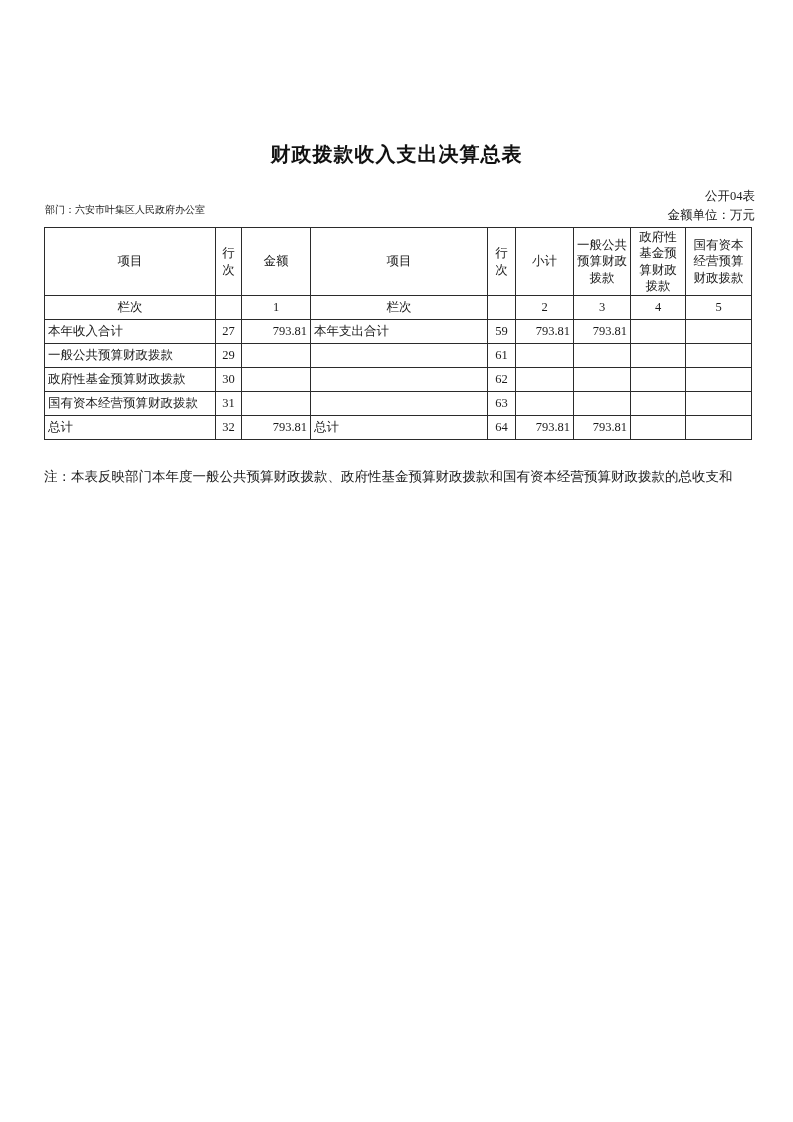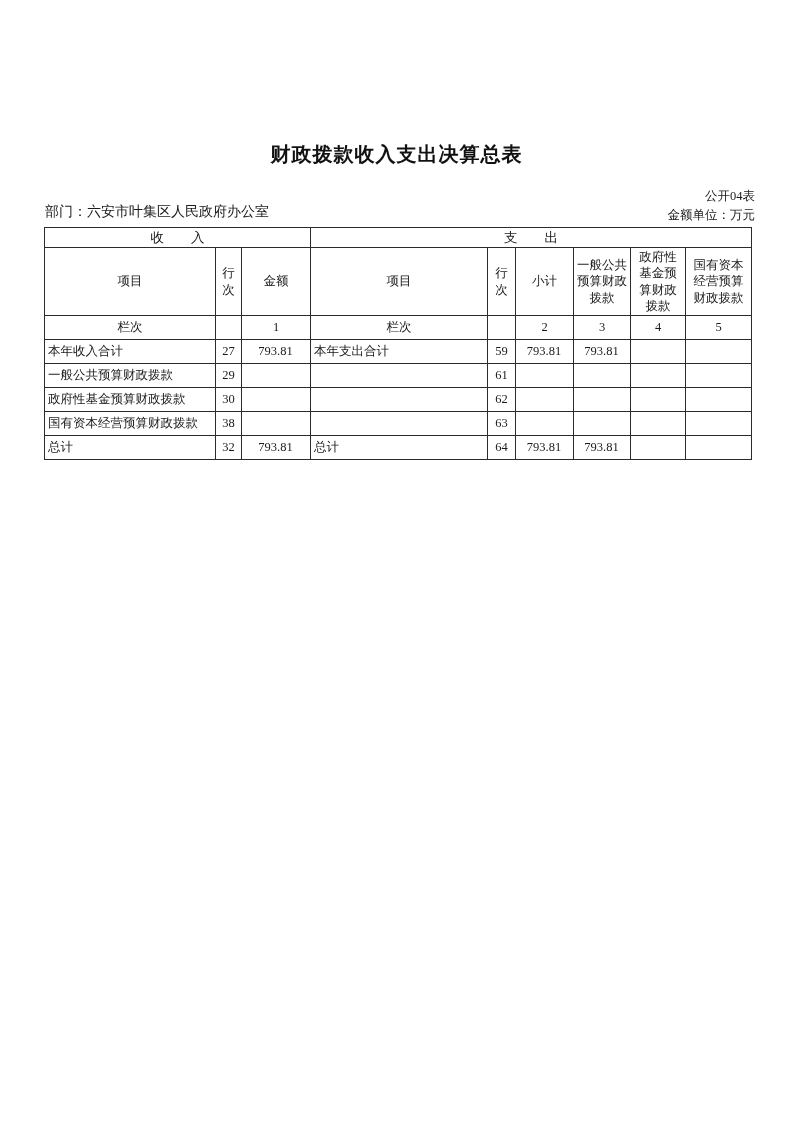--- a/index.html
+++ b/index.html
@@ -20,21 +20,21 @@
     font-weight:700; font-size:20px; letter-spacing:1px;
     color:#111;
   }
   .table-code {
     position:absolute; top:188px; right:38px;
     font-size:12.5px;
     text-align:center;
   }
   .dept-label {
     position:absolute; top:203px; left:45px;
-    font-size:14px;
+    font-size:10px;
   }
   .unit-label {
     position:absolute; top:207px; right:38px;
     font-size:12.5px;
   }
   table.fiscal {
     position:absolute; top:227px; left:44px;
     width:707px;
     border-collapse:collapse; table-layout:fixed;
   }
@@ -44,21 +44,21 @@
     text-align:center; vertical-align:middle;
     padding:0 2px;
     overflow:hidden;
     white-space:normal;
   }
   .fiscal tr.group-row td { height:20px; font-size:13.5px; }
   .fiscal tr.head-row td  { height:48px; line-height:1.3; padding:1px 3px; }
   .fiscal tr.idx-row td   { height:24px; }
   .fiscal tr.data-row td  { height:24px; }
   .fiscal td.item { text-align:left; padding-left:3px; }
-  .fiscal td.amt  { padding-right:3px; }
+  .fiscal td.amt  { text-align:right; padding-right:3px; }
   .note {
     position:absolute; top:466px; left:44px; width:712px;
     font-size:13.5px; line-height:21px;
   }
 </style>
 </head>
 <body>
 
 <div class="page">
 
@@ -75,24 +75,20 @@
         <col style="width:69px">
       <col style="width:177px">
         <col style="width:28px">
         <col style="width:58px">
       <col style="width:57px">
         <col style="width:55px">
         <col style="width:66px">
     </colgroup>
 
     <tbody>
-        <tr class="group-row">
-      <td colspan="3">收　　入</td>
-      <td colspan="6">支　　出</td>
-    </tr>
 
     <tr class="head-row">
       <td>项目</td>
       <td>行次</td>
       <td>金额</td>
       <td>项目</td>
       <td>行次</td>
       <td>小计</td>
       <td>一般公共预算财政拨款</td>
       <td>政府性基金预算财政拨款</td>
@@ -143,21 +139,21 @@
       <td class="item"></td>
       <td>62</td>
       <td class="amt"></td>
       <td class="amt"></td>
       <td class="amt"></td>
       <td class="amt"></td>
     </tr>
 
     <tr class="data-row">
       <td class="item">国有资本经营预算财政拨款</td>
-      <td>38</td>
+      <td>31</td>
       <td class="amt"></td>
       <td class="item"></td>
       <td>63</td>
       <td class="amt"></td>
       <td class="amt"></td>
       <td class="amt"></td>
       <td class="amt"></td>
     </tr>
 
     <tr class="data-row">
@@ -168,15 +164,16 @@
       <td>64</td>
       <td class="amt">793.81</td>
       <td class="amt">793.81</td>
       <td class="amt"></td>
       <td class="amt"></td>
     </tr>
   </tbody>
     </table>
 
   <div class="note">
+    <div>注：本表反映部门本年度一般公共预算财政拨款、政府性基金预算财政拨款和国有资本经营预算财政拨款的总收支和</div>
   </div>
 
 </div>
 
 </body></html>

